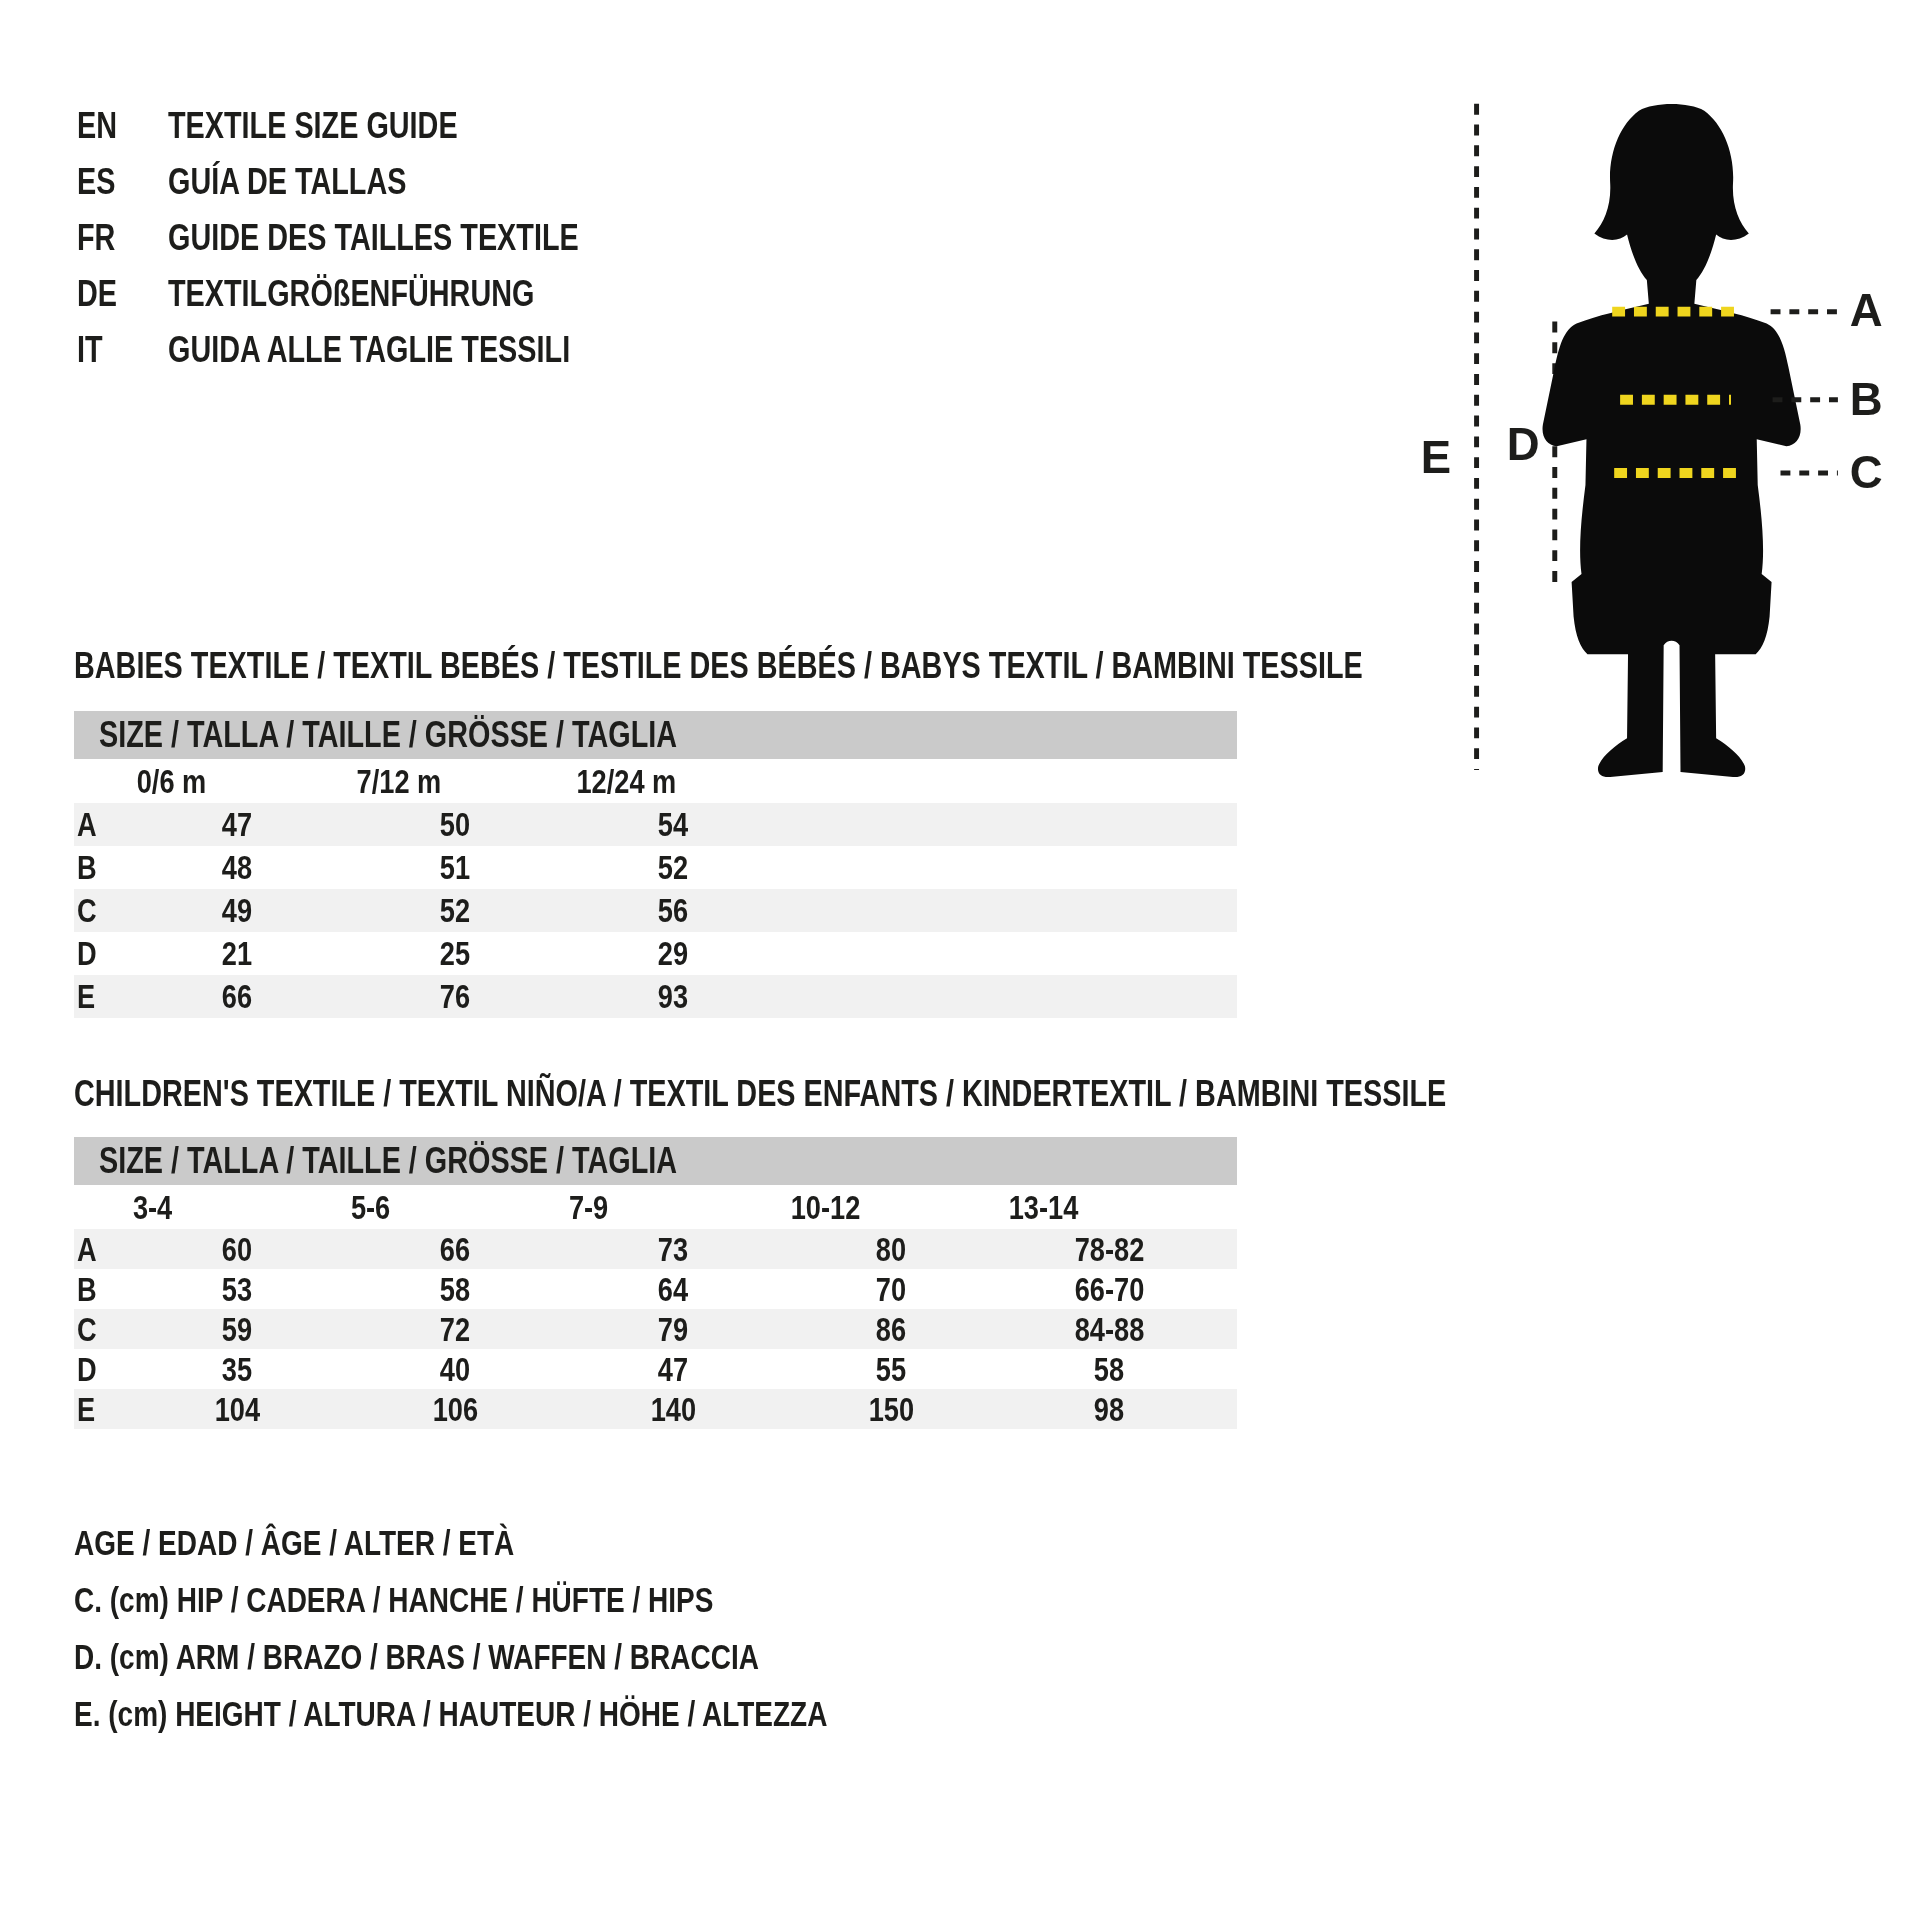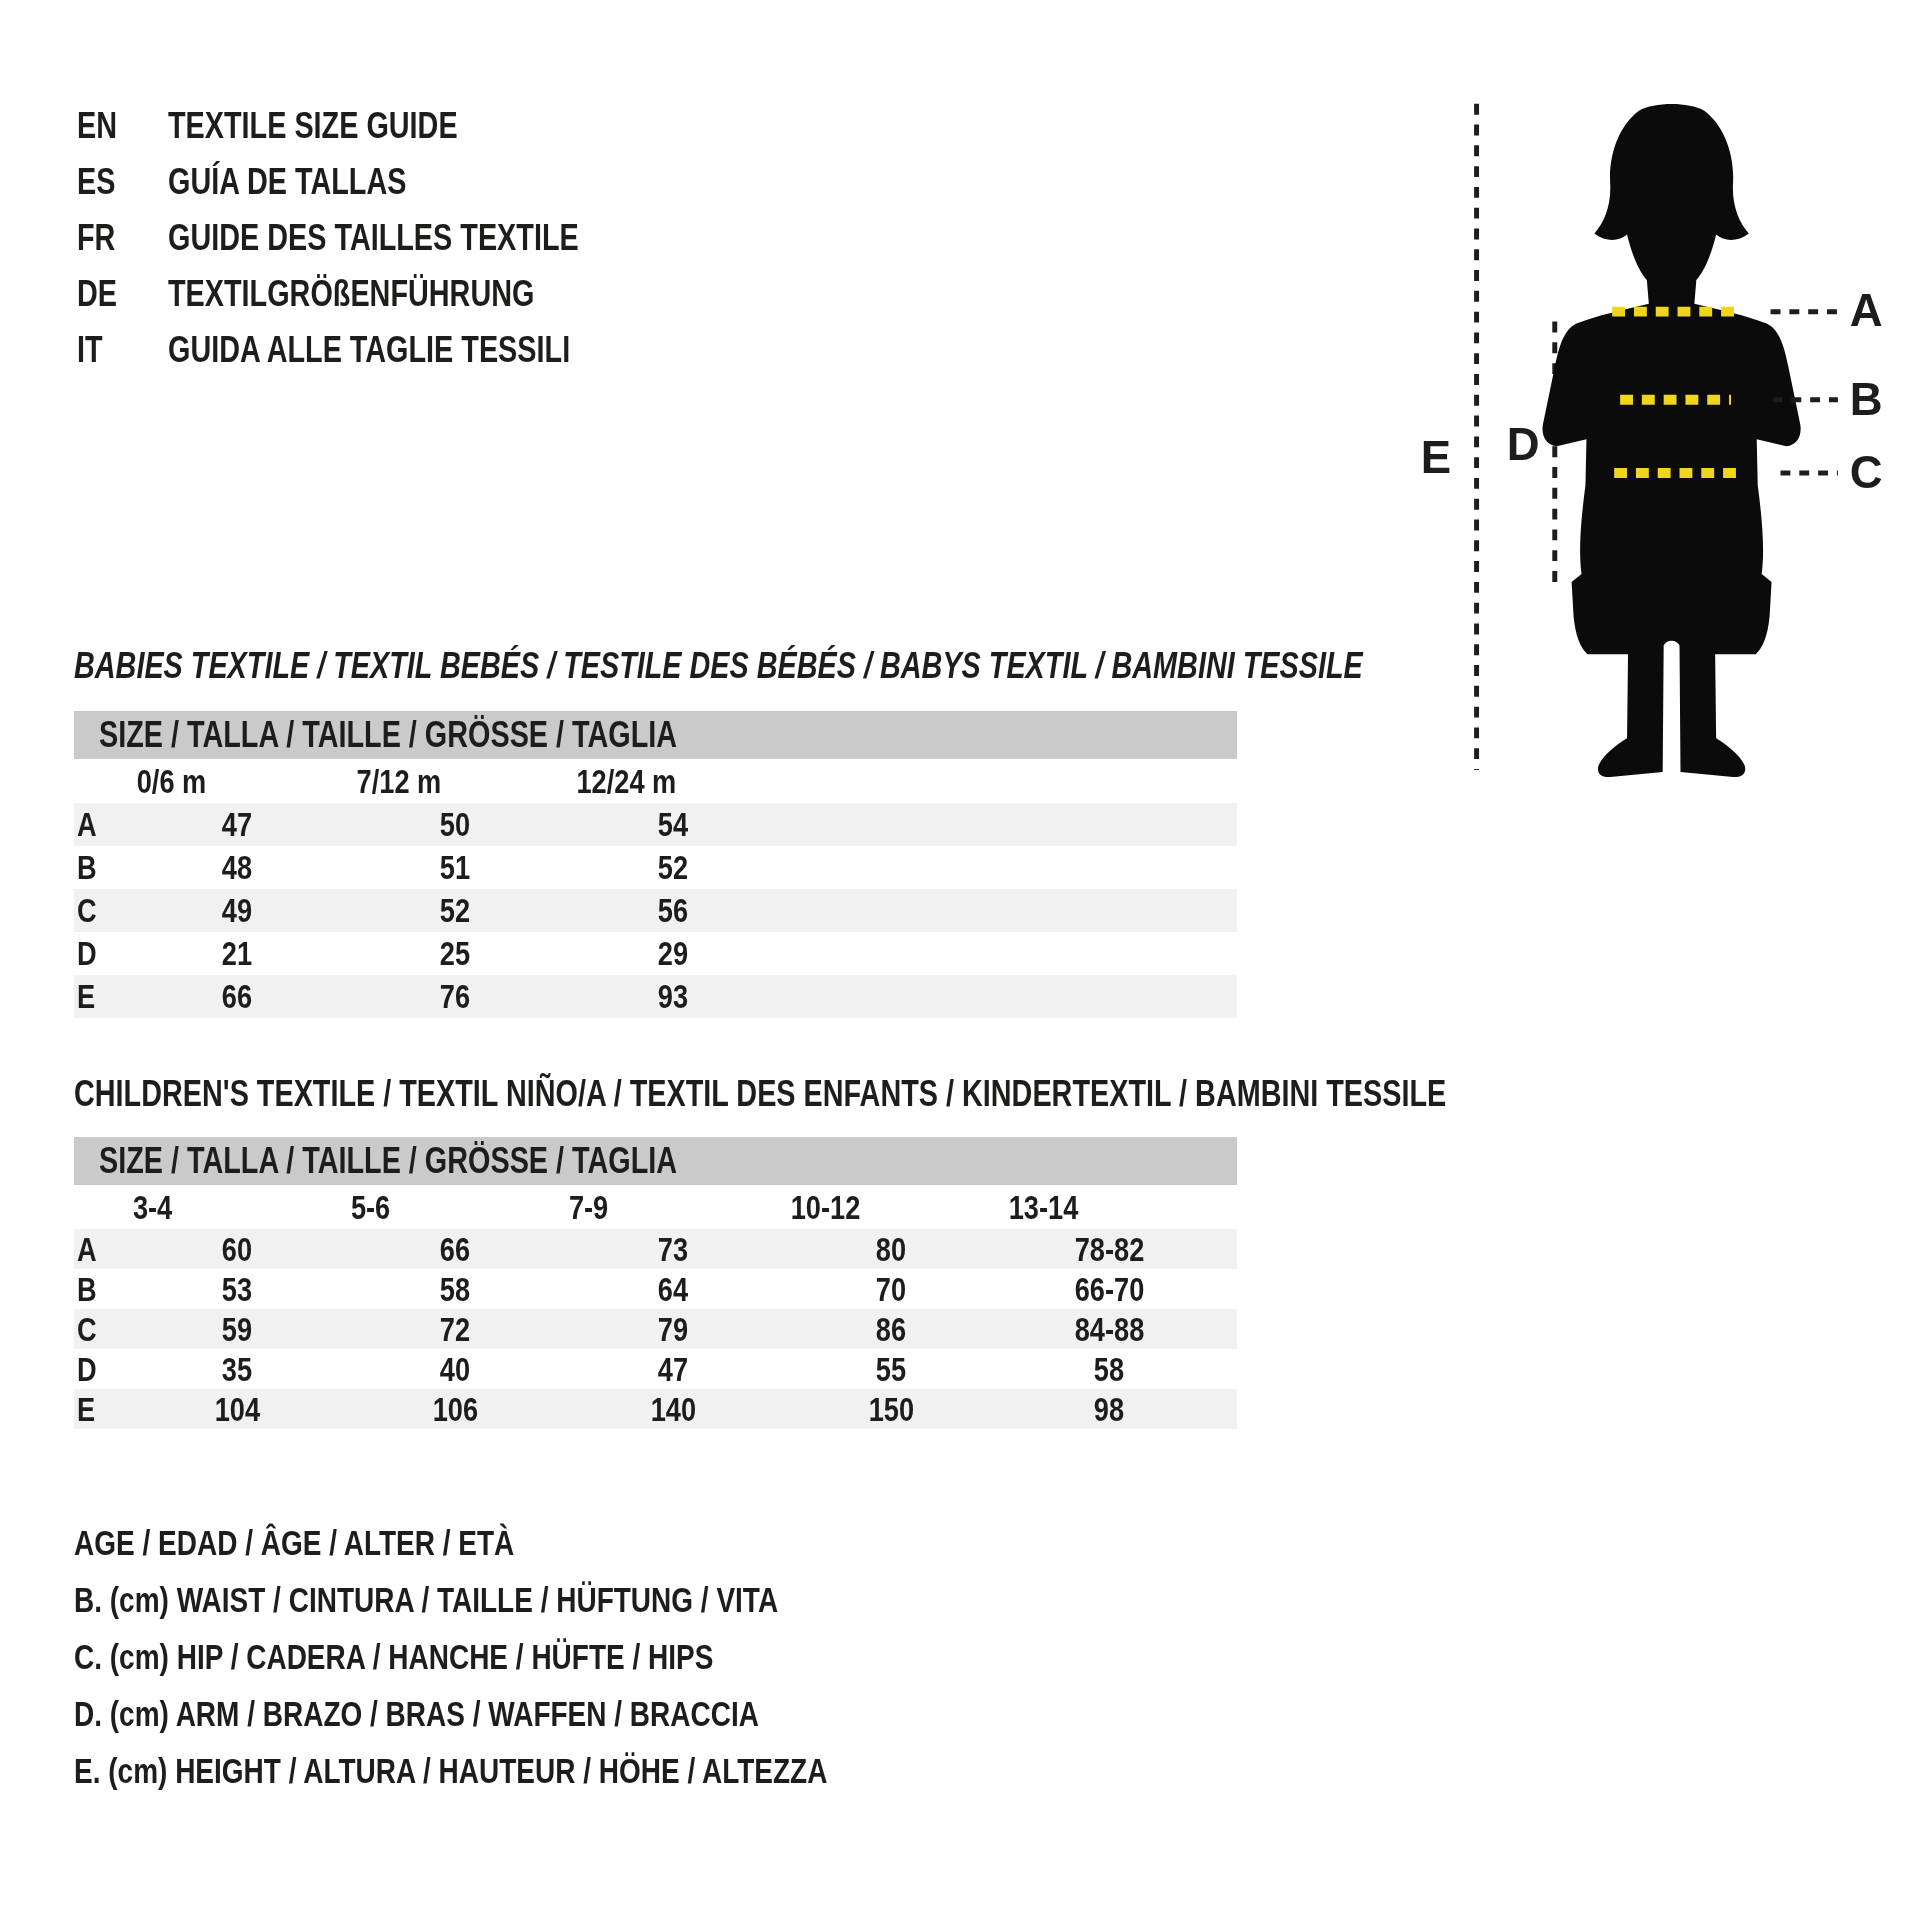--- a/index.html
+++ b/index.html
@@ -16,21 +16,21 @@
   .lang-row{display:flex;height:56px;align-items:center;font-size:36px;font-weight:700;}
   .lang-code{width:91px;flex:0 0 91px;}
   .lang-title{flex:1;}
 
   
   .figure{position:absolute;left:1139px;top:59px;width:788px;height:733px;}
   .figure text{font-family:"Liberation Sans",sans-serif;font-weight:700;font-size:46px;fill:var(--c-text,#1d1d1b);}
 
   
   .section-title{position:absolute;left:74px;font-size:36px;font-weight:700;height:44px;line-height:44px;}
-  .babies-title{top:644px;font-style:italic;}
+  .babies-title{top:644px;}
   .children-title{top:1072px;}
 
   
   .sg-table{position:absolute;left:74px;width:1163px;}
   .babies-table{top:711px;}
   .children-table{top:1137px;}
   .size-bar{height:48px;line-height:48px;background:var(--c-size_bar,#cacaca);padding-left:25px;
             font-size:36px;font-weight:700;}
   .thead{display:grid;grid-auto-flow:column;grid-auto-columns:218px;justify-content:start;
          padding-left:54px;height:44px;line-height:44px;font-size:34px;font-weight:700;}
@@ -268,21 +268,20 @@
           <div class="cell"><span class="cx">98</span></div>
         </div>
       </div>
   </div>
 
   <div class="legend">
 
       <div class="legend-line"><span class="cxl">AGE / EDAD / ÂGE / ALTER / ETÀ</span></div>
 
 
-      <div class="legend-line"><span class="cxl">B. (cm) WAIST / CINTURA / TAILLE / HÜFTUNG / VITA</span></div>
 
       <div class="legend-line"><span class="cxl">C. (cm) HIP / CADERA / HANCHE / HÜFTE / HIPS</span></div>
 
       <div class="legend-line"><span class="cxl">D. (cm) ARM / BRAZO / BRAS / WAFFEN / BRACCIA</span></div>
 
       <div class="legend-line"><span class="cxl">E. (cm) HEIGHT / ALTURA / HAUTEUR / HÖHE / ALTEZZA</span></div>
     </div>
 
 </div>
 

